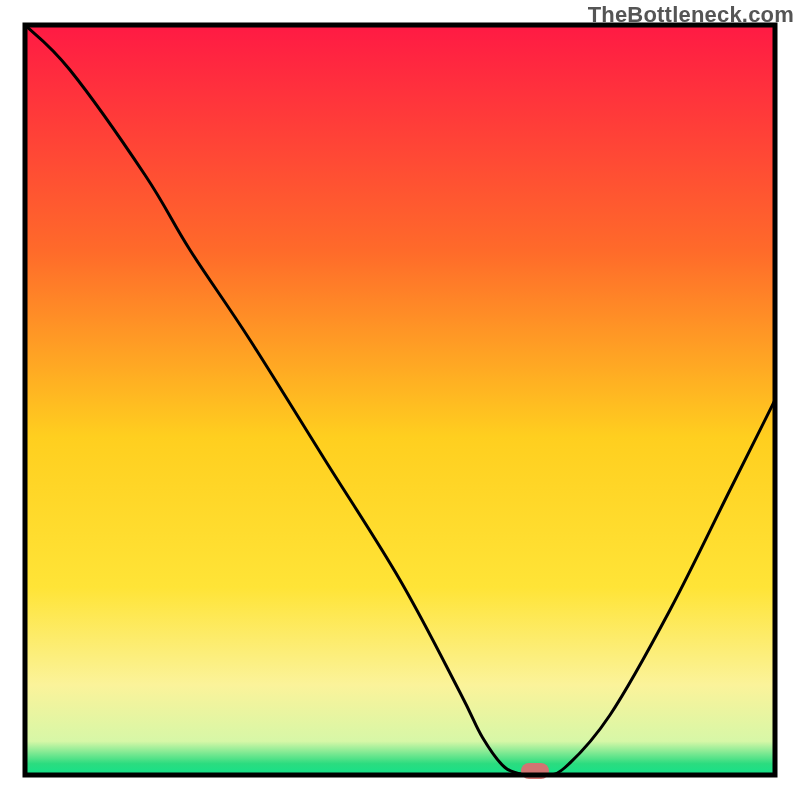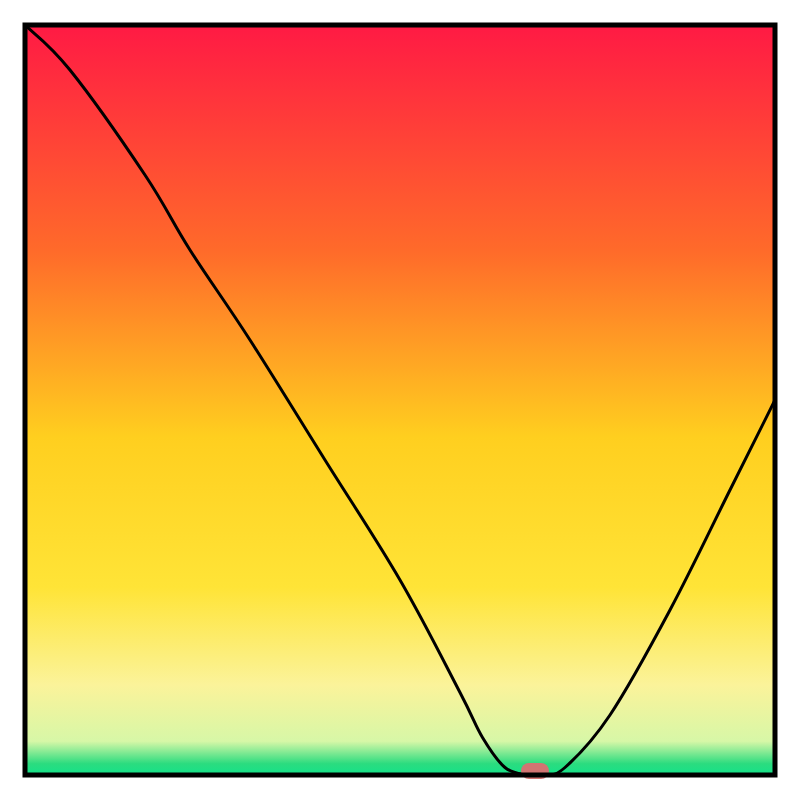--- a/index.html
+++ b/index.html
@@ -26,20 +26,21 @@
     z-index: 10;
   }
   svg {
     display: block;
   }
 </style>
 </head>
 <body>
 
 <div class="chart-container">
+  <div class="watermark">TheBottleneck.com</div>
 
   <svg id="chart-svg" width="800" height="800" viewBox="0 0 800 800" shape-rendering="geometricPrecision">
     <defs>
       <linearGradient id="bg-grad" x1="0" y1="0" x2="0" y2="1">
           <stop offset="0%" stop-color="#ff1a44"></stop>
           <stop offset="30%" stop-color="#ff6a2a"></stop>
           <stop offset="55.00000000000001%" stop-color="#ffcf1f"></stop>
           <stop offset="75%" stop-color="#ffe437"></stop>
           <stop offset="88%" stop-color="#fbf39a"></stop>
           <stop offset="95.5%" stop-color="#d7f7a7"></stop>

